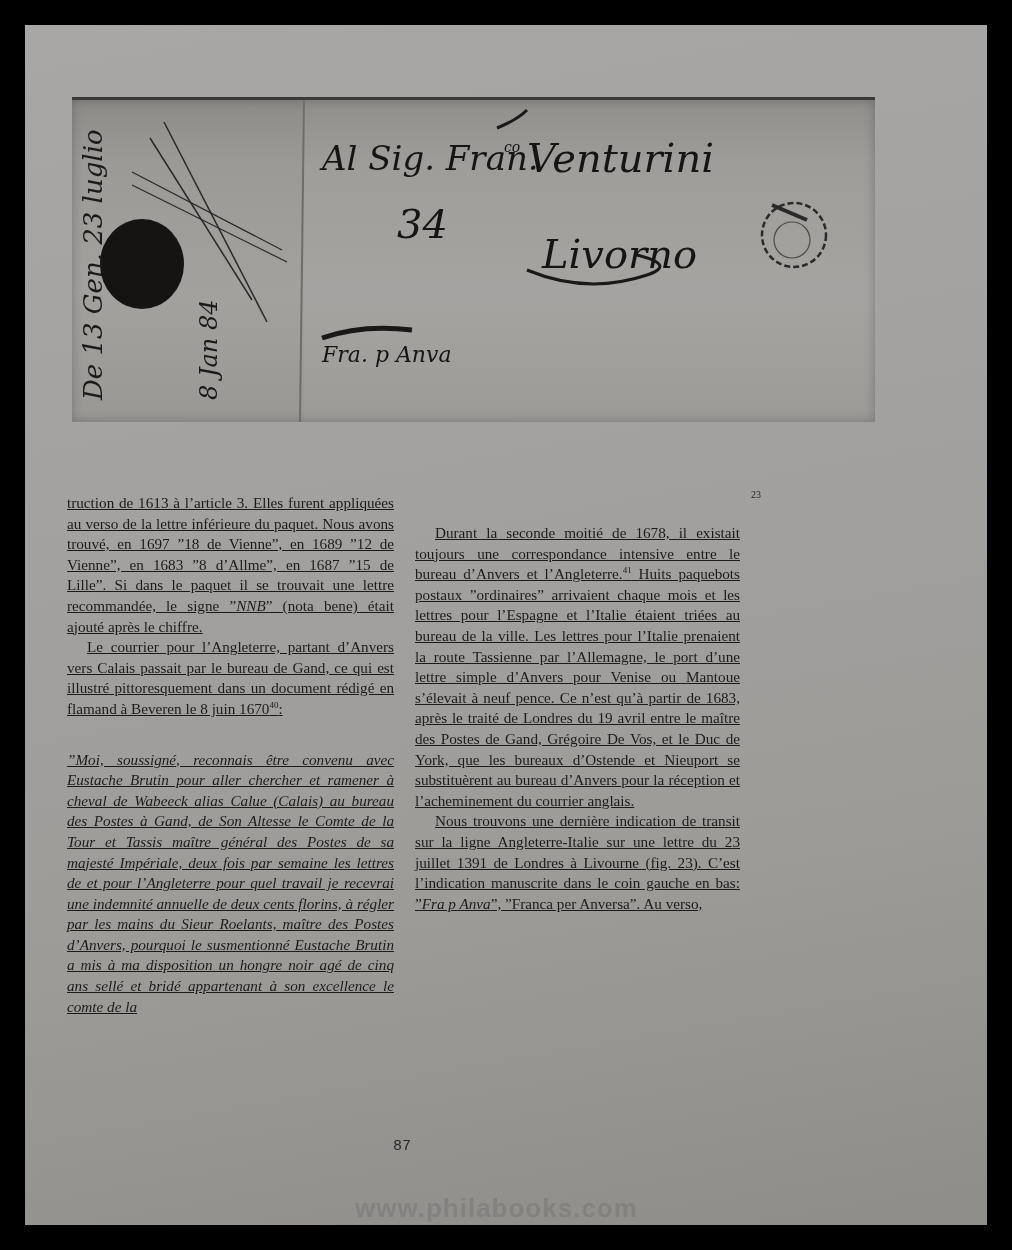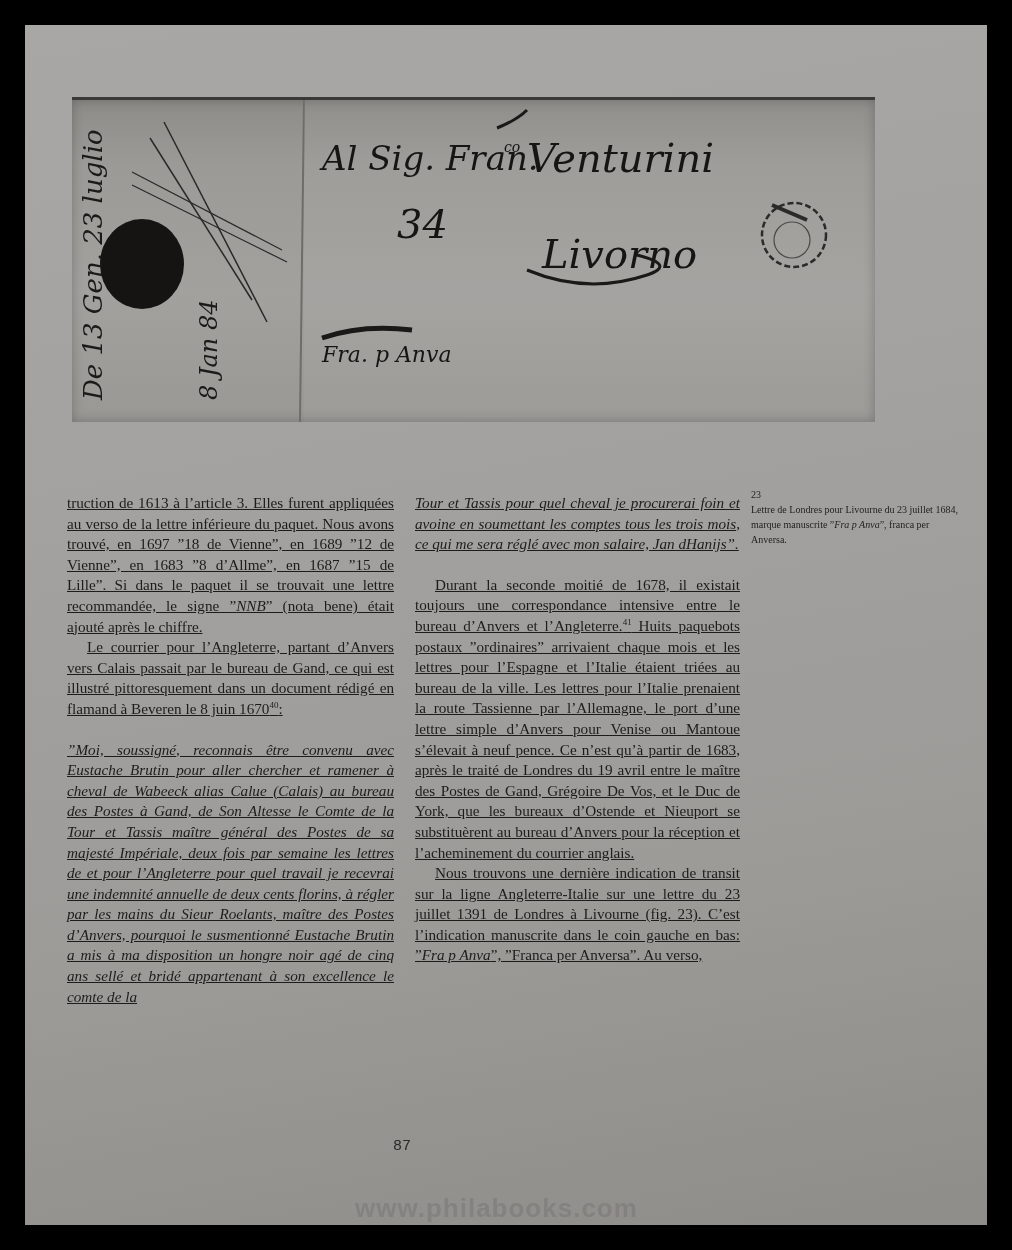--- a/index.html
+++ b/index.html
@@ -22,21 +22,21 @@
     .figure svg { position: absolute; left: 0; top: 0; }
     .text {
       position: absolute; color: #1d1c1b; font-size: 15.2px; line-height: 20.6px;
       text-align: justify; hyphens: manual;
     }
     .col1 { left: 42px; top: 468px; width: 327px; }
     .col2 { left: 390px; top: 468px; width: 325px; }
     .caption { left: 726px; top: 462px; width: 210px; font-size: 10px; line-height: 15px; text-align: left; color: #1f1e1d; }
     p { margin: 0; text-decoration: underline; }
     .indent { text-indent: 20px; }
-    .gap { margin-top: 20px; }
+    .gap { margin-top: 30px; }
     em { font-style: italic; }
     sup { font-size: 9px; line-height: 0; }
     .pageno { position: absolute; left: 368px; top: 1113px; font-size: 15px; color: #2a2928; font-family: Liberation Mono, monospace; }
     .watermark {
       position: absolute; left: 330px; top: 1168px; font-family: "Liberation Sans", sans-serif;
       font-weight: bold; font-size: 26px; color: rgba(120,118,116,0.55); letter-spacing: 1px;
     }
   </style>
 </head>
 <body>
@@ -80,25 +80,23 @@
     </svg>
   </div>
 
   <div class="text col1">
     <p><span>truction de 1613 à l’article 3. Elles furent appliquées au verso de la lettre inférieure du paquet. Nous avons trouvé, en 1697 ”18 de Vienne”, en 1689 ”12 de Vienne”, en 1683 ”8 d’Allme”, en 1687 ”15 de Lille”. Si dans le paquet il se trouvait une lettre recommandée, le signe ”</span><em>NNB</em><span>” (nota bene) était ajouté après le chiffre.</span></p>
     <p class="indent"><span>Le courrier pour l’Angleterre, partant d’Anvers vers Calais passait par le bureau de Gand, ce qui est illustré pittoresquement dans un document rédigé en flamand à Beveren le 8 juin 1670</span><sup>40</sup><span>:</span></p>
     <p class="gap"><em>”Moi, soussigné, reconnais être convenu avec Eustache Brutin pour aller chercher et ramener à cheval de Wabeeck alias Calue (Calais) au bureau des Postes à Gand, de Son Altesse le Comte de la Tour et Tassis maître général des Postes de sa majesté Impériale, deux fois par semaine les lettres de et pour l’Angleterre pour quel travail je recevrai une indemnité annuelle de deux cents florins, à régler par les mains du Sieur Roelants, maître des Postes d’Anvers, pourquoi le susmentionné Eustache Brutin a mis à ma disposition un hongre noir agé de cinq ans sellé et bridé appartenant à son excellence le comte de la</em></p>
   </div>
 
   <div class="text col2">
-    <p><em>Tour et Tassis pour quel cheval je procurerai foin et avoine en soumettant les comptes tous les trois mois, ce qui me sera réglé avec mon salaire, Jan dHanijs”.</em></p>
     <p class="indent gap"><span>Durant la seconde moitié de 1678, il existait toujours une correspondance intensive entre le bureau d’Anvers et l’Angleterre.</span><sup>41</sup><span> Huits paquebots postaux ”ordinaires” arrivaient chaque mois et les lettres pour l’Espagne et l’Italie étaient triées au bureau de la ville. Les lettres pour l’Italie prenaient la route Tassienne par l’Allemagne, le port d’une lettre simple d’Anvers pour Venise ou Mantoue s’élevait à neuf pence. Ce n’est qu’à partir de 1683, après le traité de Londres du 19 avril entre le maître des Postes de Gand, Grégoire De Vos, et le Duc de York, que les bureaux d’Ostende et Nieuport se substituèrent au bureau d’Anvers pour la réception et l’acheminement du courrier anglais.</span></p>
     <p class="indent"><span>Nous trouvons une dernière indication de transit sur la ligne Angleterre-Italie sur une lettre du 23 juillet 1391 de Londres à Livourne (fig. 23). C’est l’indication manuscrite dans le coin gauche en bas: ”</span><em>Fra p Anva</em><span>”, ”Franca per Anversa”. Au verso,</span></p>
   </div>
 
   <div class="text caption">
     <div>23</div>
-    <div><span>Lettre de Londres pour Livourne du 23 juillet 1684, marque manuscrite ”</span><em>Fra p Anva</em><span>”, franca per Anversa.</span></div>
   </div>
 
   <div class="pageno">87</div>
   <div class="watermark">www.philabooks.com</div>
 </div>
 
 </body></html>

